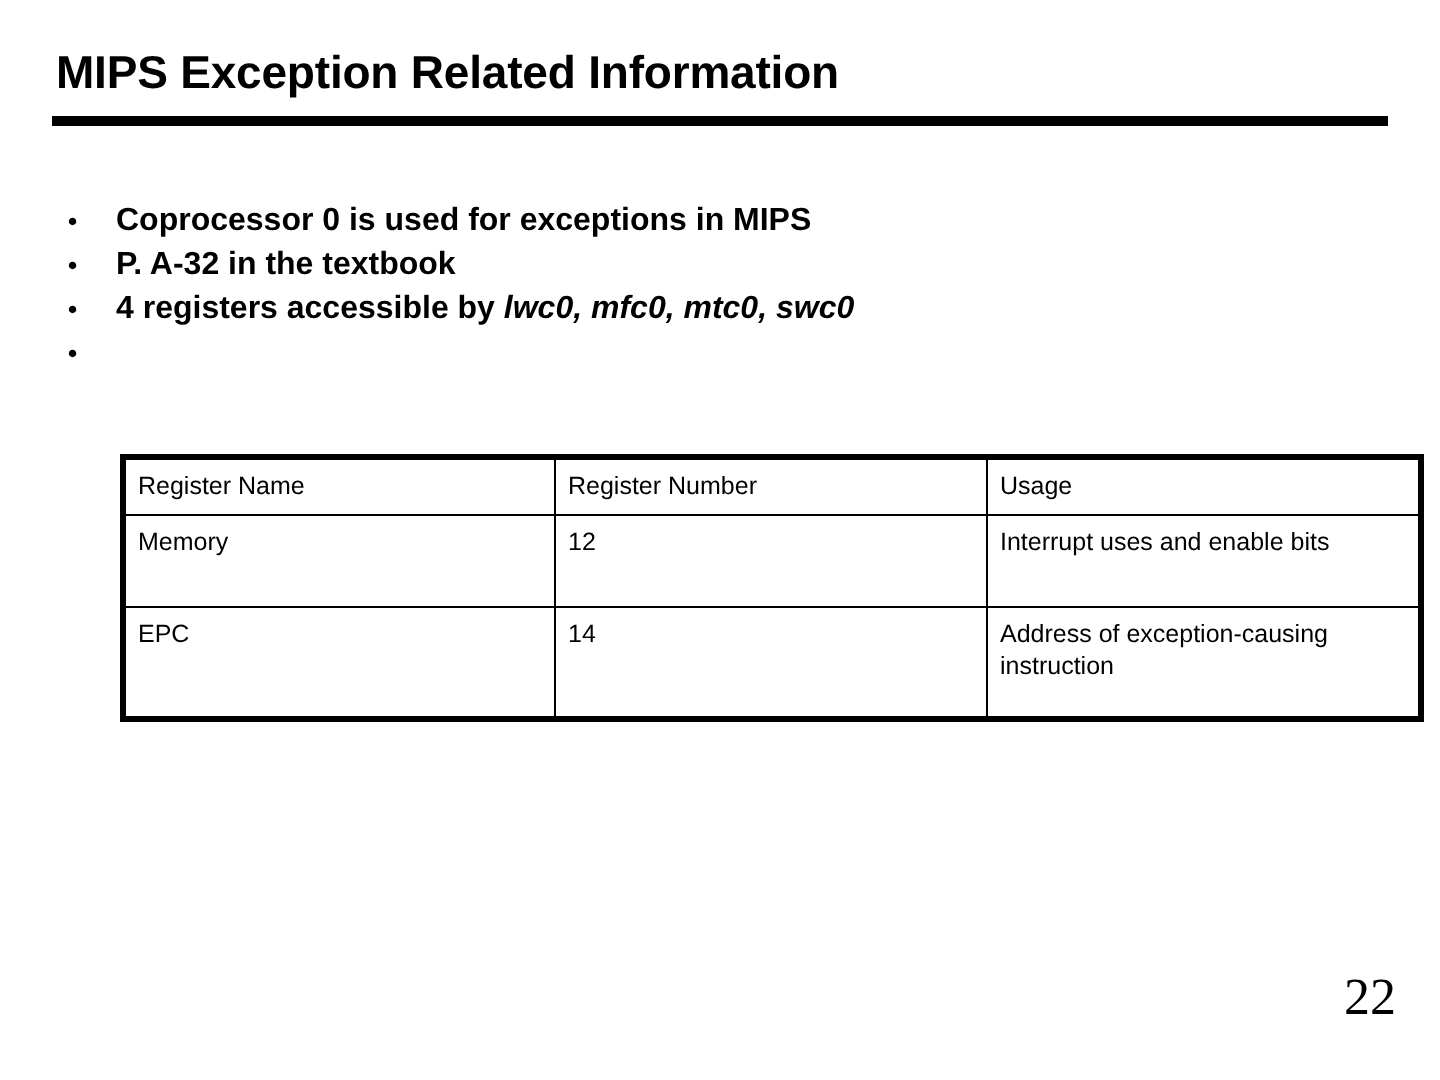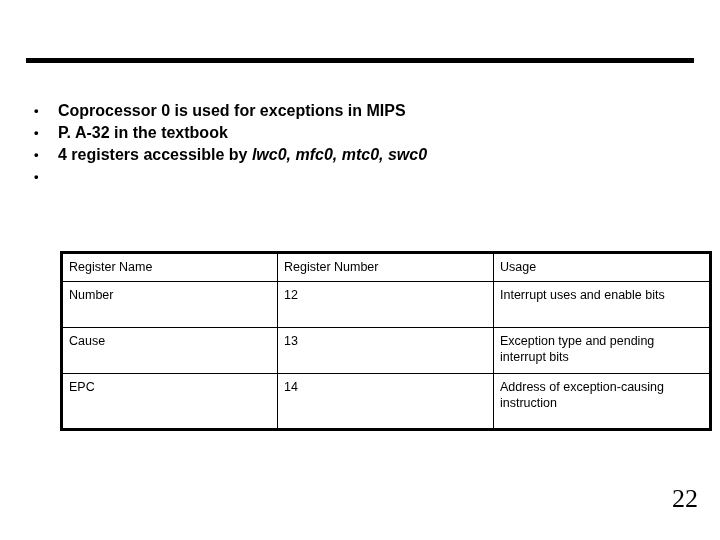--- a/index.html
+++ b/index.html
@@ -76,21 +76,20 @@
 
   
   .reg-table {
     position: absolute;
     left: 60px;
     top: 227px;
     width: 608px;
     border-collapse: collapse;
     table-layout: fixed;
     border: 3px solid #000000;
-    margin-top: 24px;
   }
   .reg-table td {
     border: 1px solid #000000;
     vertical-align: top;
     padding: 5px 6px 4px 6px;
     font-size: 12.5px;
     line-height: 16px;
     font-weight: normal;
   }
   .col-name   { width: 202px; }
@@ -111,20 +110,21 @@
     font-size: 26px;
     line-height: 30px;
     color: #000000;
   }
 </style>
 </head>
 <body>
 
 <div class="slide">
 
+  <div class="slide-title">MIPS Exception Related Information</div>
 
   <div class="title-rule"></div>
 
   <div class="bullets">
 
     <div class="bullet-row">
       <span class="bullet-mark">•</span>
       <span class="bullet-text">
         <span>Coprocessor 0 is used for exceptions in MIPS</span>
       </span>
@@ -153,30 +153,25 @@
   <table class="reg-table">
     <tbody>
       <tr class="row-header">
         <td class="col-name">Register Name</td>
         <td class="col-number">Register Number</td>
         <td class="col-usage">Usage</td>
       </tr>
 
 
       <tr class="row-mid">
-        <td class="col-name">Number</td>
+        <td class="col-name">Memory</td>
         <td class="col-number">12</td>
         <td class="col-usage">Interrupt uses and enable bits</td>
       </tr>
 
-      <tr class="row-mid">
-        <td class="col-name">Cause</td>
-        <td class="col-number">13</td>
-        <td class="col-usage">Exception type and pending interrupt bits</td>
-      </tr>
 
       <tr class="row-last">
         <td class="col-name">EPC</td>
         <td class="col-number">14</td>
         <td class="col-usage">Address of exception-causing instruction</td>
       </tr>
     </tbody>
   </table>
 
   <div class="page-number">22</div>

